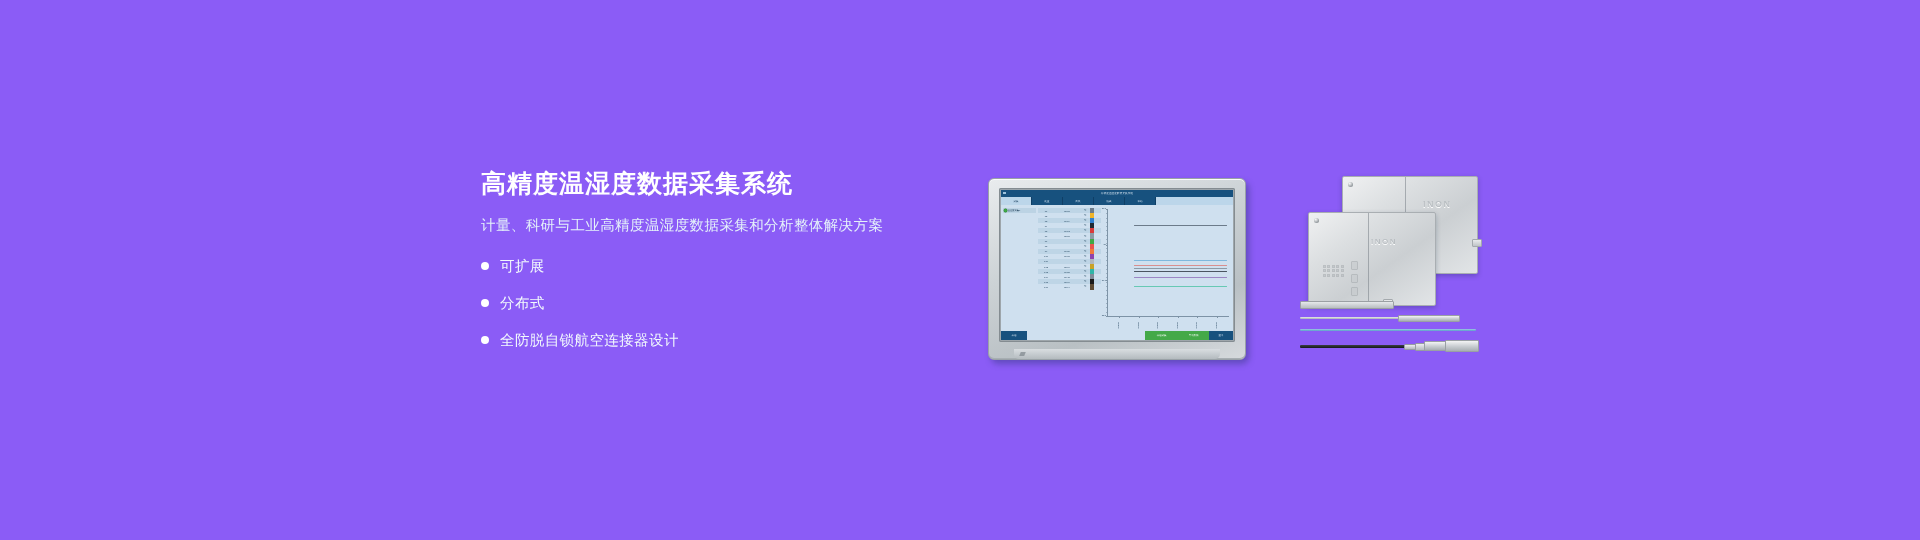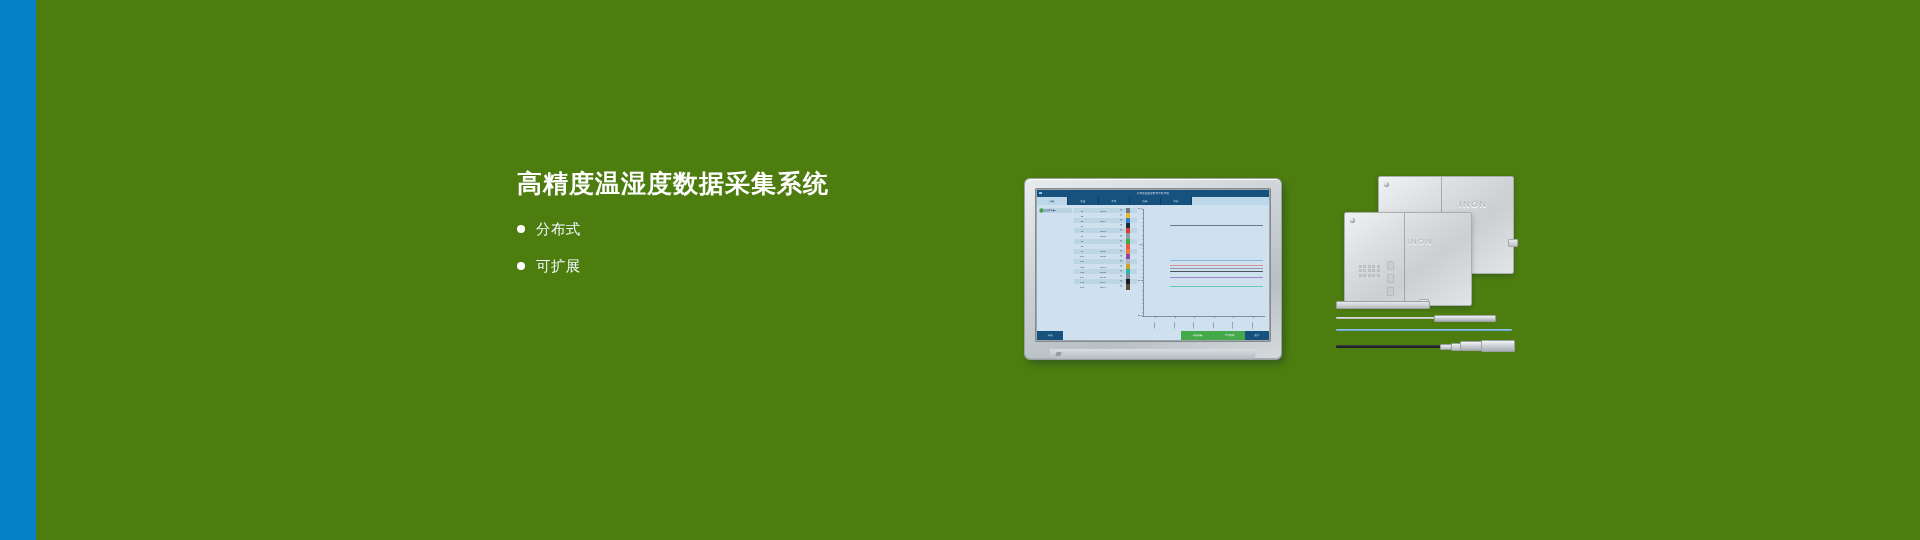--- a/index.html
+++ b/index.html
@@ -2,21 +2,21 @@
 <html><head>
 <meta charset="utf-8">
 <style>
   html,body{margin:0;padding:0;}
   body{
     width:1920px;height:540px;
     background:#0683c8;
     font-family:"Liberation Sans","DejaVu Sans",sans-serif;
     overflow:hidden;position:relative;
   }
-  #banner{position:absolute;inset:0;background:#4d7c0f;margin-left:36px;}
+  #banner{position:absolute;inset:0;background:#8b5cf6;}
 
   
   #copy{position:absolute;left:481px;top:170px;width:470px;}
   #headline{
     font-size:25px;font-weight:bold;color:#ffffff;
     letter-spacing:1px;line-height:1.1;margin:0;white-space:nowrap;
   }
   #subhead{
     font-size:14.5px;color:#e4f1fa;margin:18px 0 0 0;
     letter-spacing:.4px;white-space:nowrap;font-weight:400;
@@ -150,29 +150,34 @@
   .bar{position:absolute;height:6px;border-radius:1px;
     background:linear-gradient(180deg,#e6e9eb,#b8bdc1);border:.5px solid #9ba0a4;}
 </style>
 </head>
 <body>
 
 <div id="banner">
 
   <div id="copy">
     <h1 id="headline">高精度温湿度数据采集系统</h1>
+    <p id="subhead">计量、科研与工业高精度温湿度数据采集和分析整体解决方案</p>
 
     <ul id="features">
+      <li>
+        <span class="dot"></span>
+        <span>可扩展</span>
+      </li>
       <li>
         <span class="dot"></span>
         <span>分布式</span>
       </li>
       <li>
         <span class="dot"></span>
-        <span>可扩展</span>
+        <span>全防脱自锁航空连接器设计</span>
       </li>
     </ul>
   </div>
 
   <div id="monitor">
     <div class="mon-shadow"></div>
     <div class="mon-frame"></div>
     <div class="mon-inner">
       <div class="mon-screen">
 

